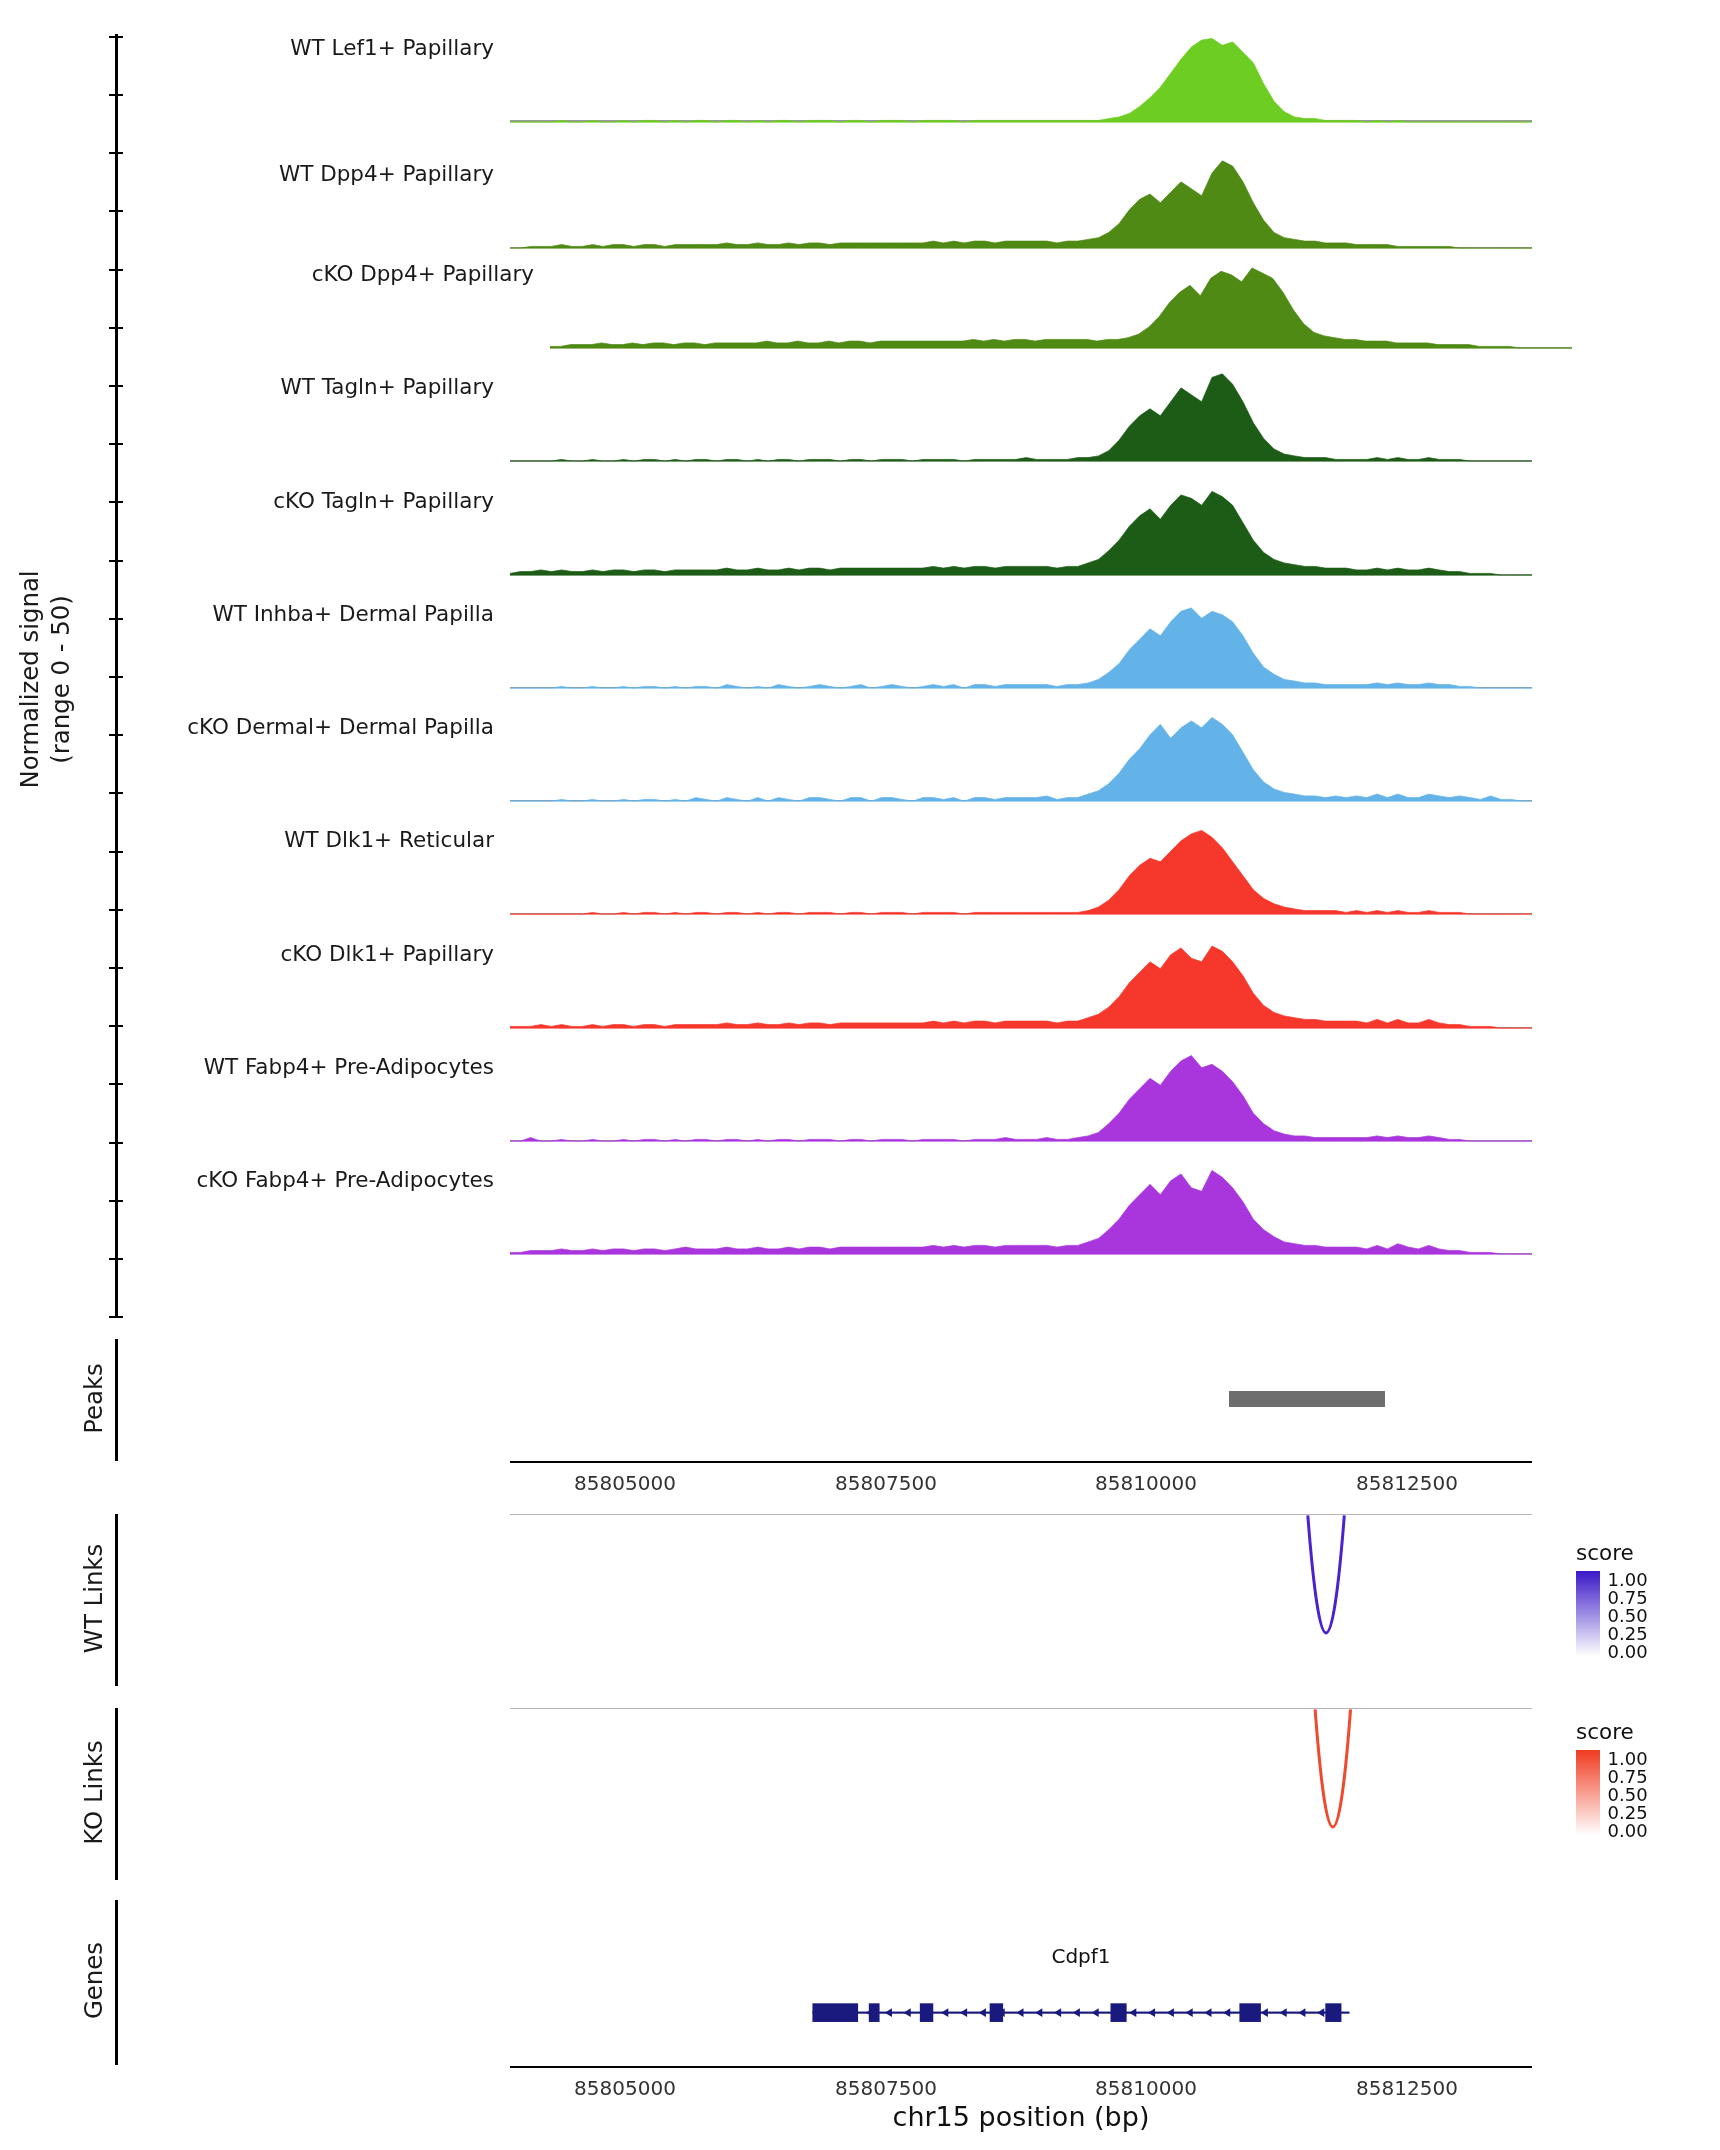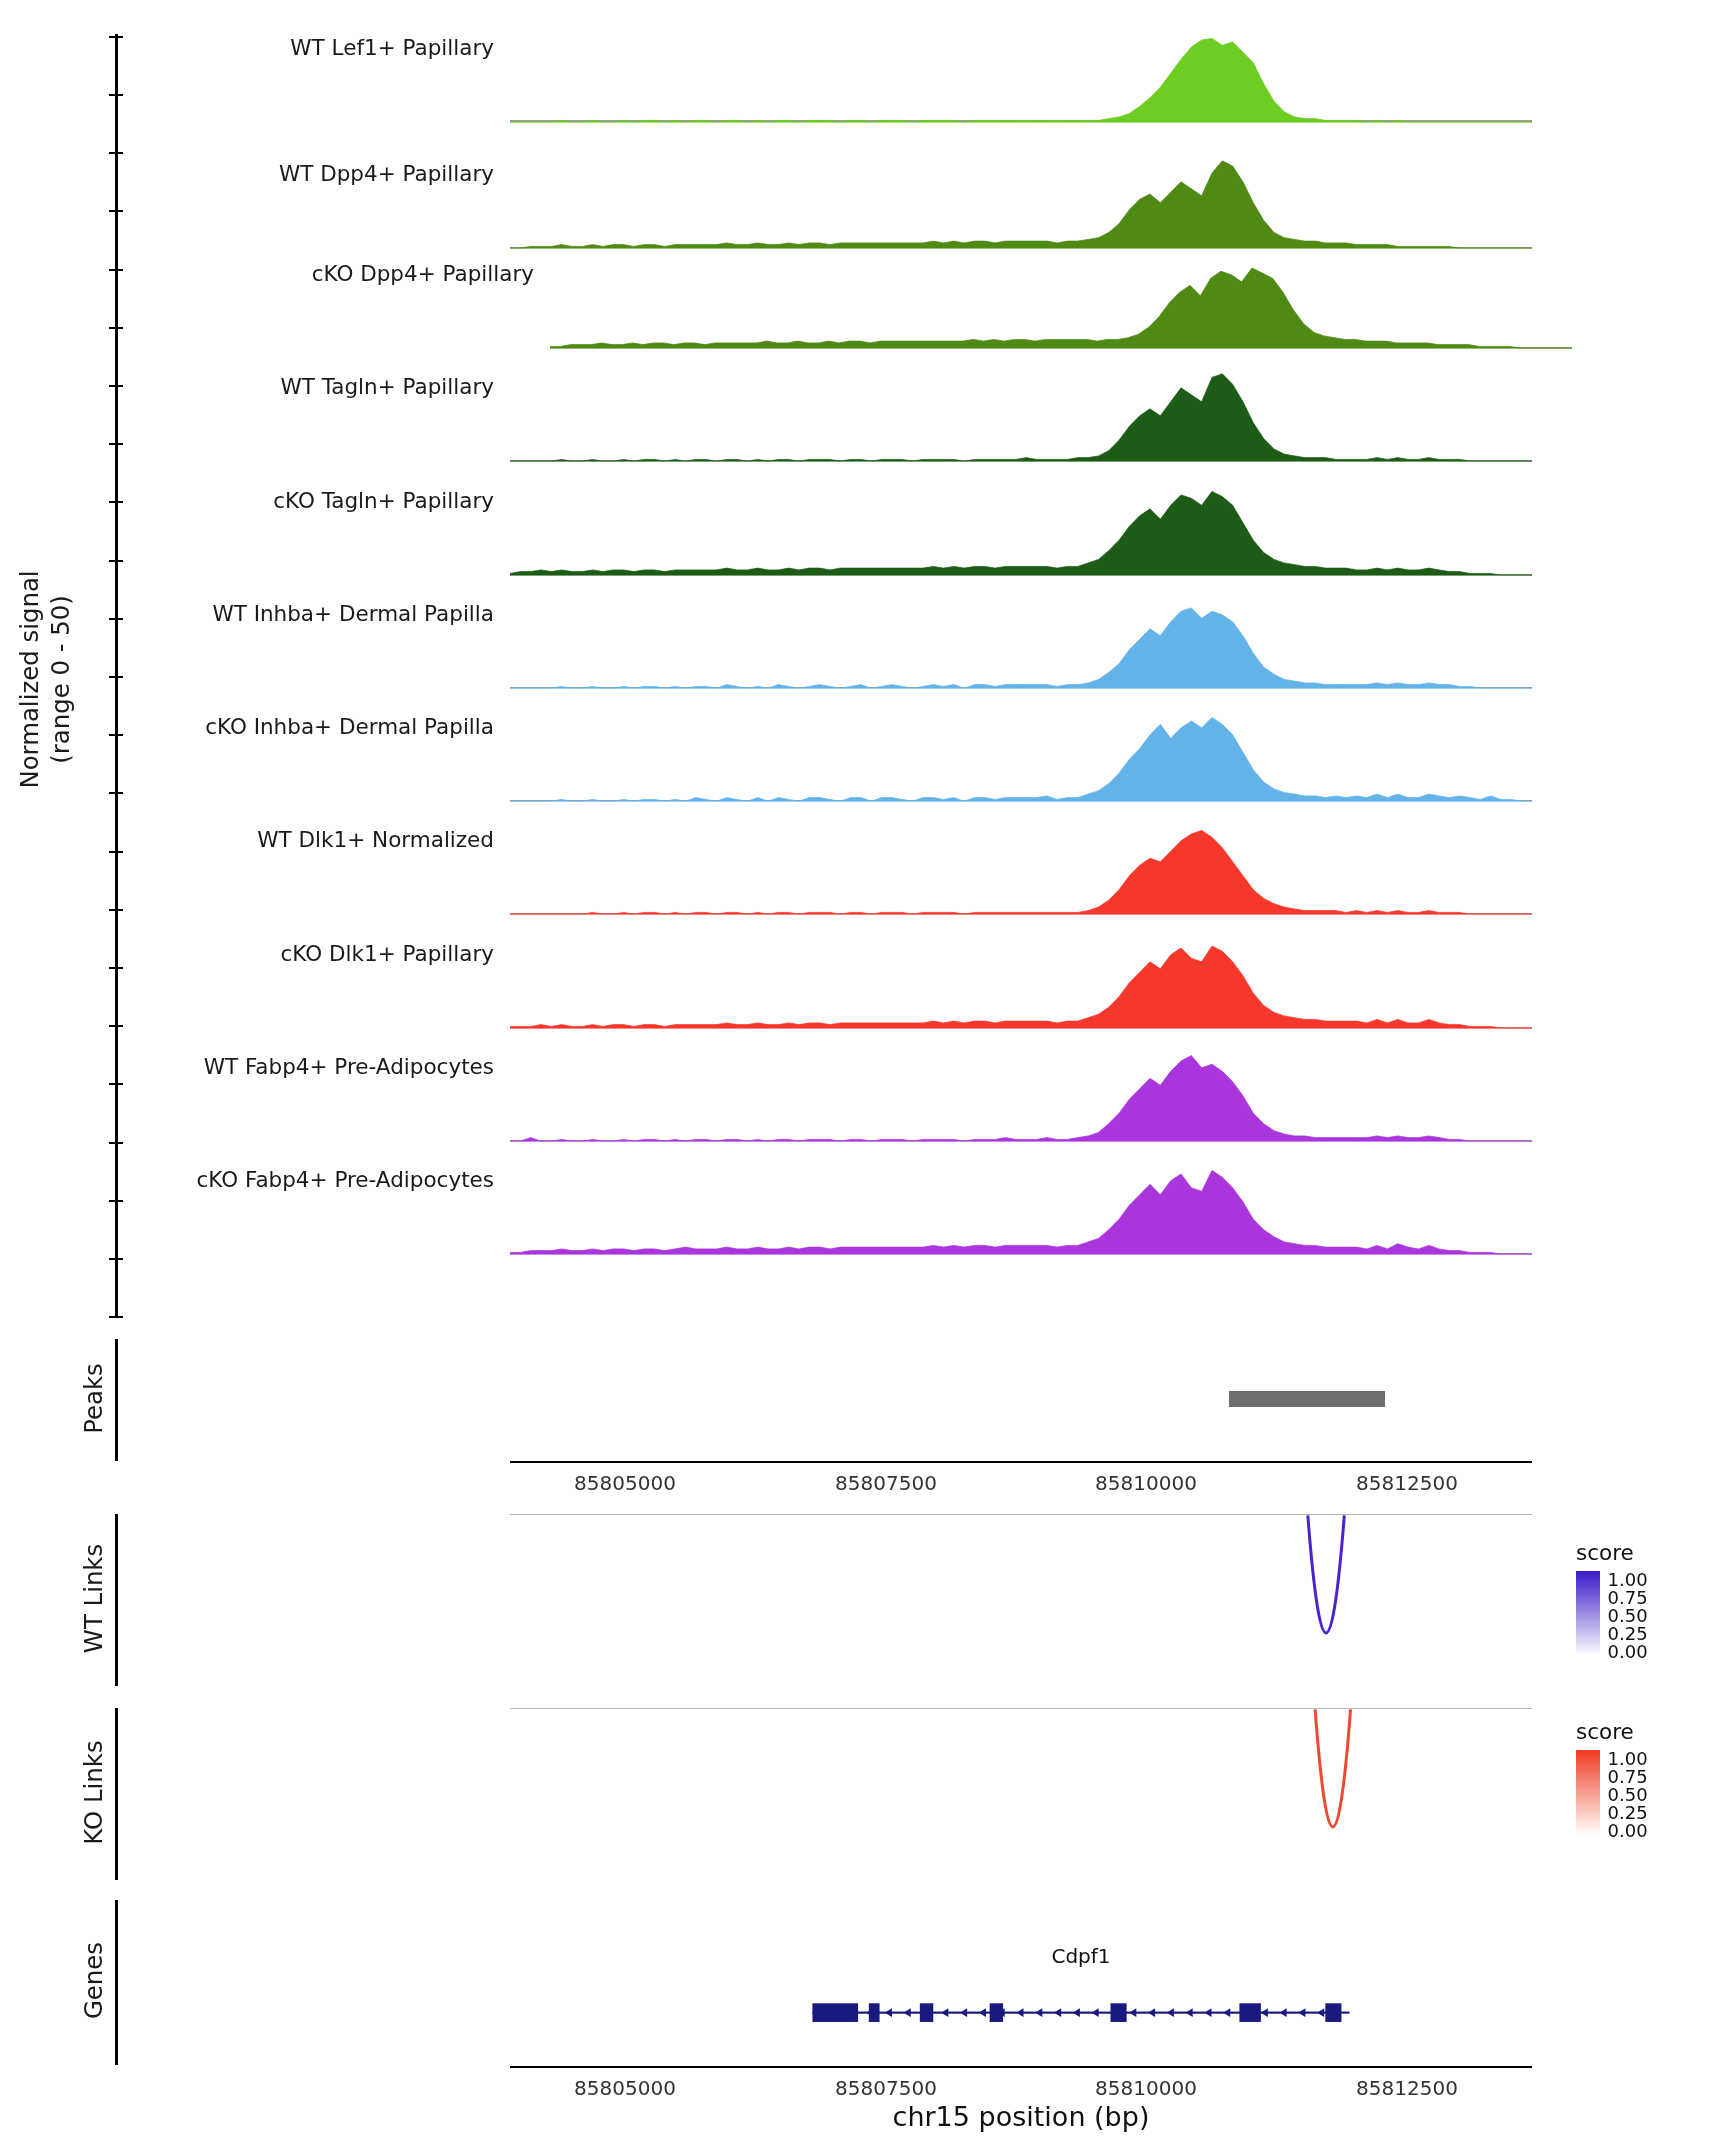--- a/index.html
+++ b/index.html
@@ -137,30 +137,30 @@
       <div class="cov-row" style="top: 588px;">
         <div class="cov-label">WT Inhba+ Dermal Papilla</div>
         <div class="cov-plot">
           <div class="cov-base"></div>
           <svg class="cov-svg" viewBox="0 0 1425 158" preserveAspectRatio="none">
             <path d="M 0 140 L 0.0 140.0 L 14.4 140.0 L 28.8 140.0 L 43.2 140.0 L 57.6 140.0 L 72.0 137.6 L 86.4 140.0 L 100.8 140.0 L 115.2 137.6 L 129.5 140.0 L 143.9 140.0 L 158.3 137.6 L 172.7 140.0 L 187.1 137.6 L 201.5 137.6 L 215.9 140.0 L 230.3 137.6 L 244.7 140.0 L 259.1 137.6 L 273.5 137.6 L 287.9 140.0 L 302.3 135.1 L 316.7 137.6 L 331.1 140.0 L 345.5 137.6 L 359.8 140.0 L 374.2 135.1 L 388.6 137.6 L 403.0 140.0 L 417.4 137.6 L 431.8 135.1 L 446.2 137.6 L 460.6 140.0 L 475.0 137.6 L 489.4 135.1 L 503.8 140.0 L 518.2 137.6 L 532.6 135.1 L 547.0 137.6 L 561.4 140.0 L 575.8 137.6 L 590.2 135.1 L 604.5 137.6 L 618.9 135.1 L 633.3 140.0 L 647.7 135.1 L 662.1 135.1 L 676.5 137.6 L 690.9 135.1 L 705.3 135.1 L 719.7 135.1 L 734.1 135.1 L 748.5 135.1 L 762.9 137.6 L 777.3 135.1 L 791.7 135.1 L 806.1 132.7 L 820.5 127.8 L 834.8 118.0 L 849.2 105.8 L 863.6 86.3 L 878.0 71.7 L 892.4 57.0 L 906.8 66.8 L 921.2 47.3 L 935.6 32.6 L 950.0 27.8 L 964.4 42.4 L 978.8 32.6 L 993.2 37.5 L 1007.6 47.3 L 1022.0 66.8 L 1036.4 91.2 L 1050.8 110.7 L 1065.2 120.5 L 1079.5 127.8 L 1093.9 130.2 L 1108.3 132.7 L 1122.7 132.7 L 1137.1 135.1 L 1151.5 135.1 L 1165.9 135.1 L 1180.3 135.1 L 1194.7 135.1 L 1209.1 132.7 L 1223.5 135.1 L 1237.9 132.7 L 1252.3 135.1 L 1266.7 135.1 L 1281.1 132.7 L 1295.5 135.1 L 1309.8 135.1 L 1324.2 137.6 L 1338.6 137.6 L 1353.0 140.0 L 1367.4 140.0 L 1381.8 140.0 L 1396.2 140.0 L 1410.6 140.0 L 1425.0 140.0 L 1425 140 Z" fill="#63b3e8" stroke="#63b3e8" stroke-width="1"></path>
           </svg>
         </div>
       </div>
       <div class="cov-row" style="top: 701px;">
-        <div class="cov-label">cKO Inhba+ Dermal Papilla</div>
+        <div class="cov-label">cKO Dermal+ Dermal Papilla</div>
         <div class="cov-plot">
           <div class="cov-base"></div>
           <svg class="cov-svg" viewBox="0 0 1425 158" preserveAspectRatio="none">
             <path d="M 0 140 L 0.0 140.0 L 14.4 140.0 L 28.8 140.0 L 43.2 140.0 L 57.6 140.0 L 72.0 137.6 L 86.4 140.0 L 100.8 140.0 L 115.2 137.6 L 129.5 140.0 L 143.9 140.0 L 158.3 137.6 L 172.7 140.0 L 187.1 137.6 L 201.5 137.6 L 215.9 140.0 L 230.3 137.6 L 244.7 140.0 L 259.1 135.1 L 273.5 137.6 L 287.9 140.0 L 302.3 135.1 L 316.7 137.6 L 331.1 140.0 L 345.5 135.1 L 359.8 140.0 L 374.2 135.1 L 388.6 137.6 L 403.0 140.0 L 417.4 135.1 L 431.8 135.1 L 446.2 137.6 L 460.6 140.0 L 475.0 135.1 L 489.4 135.1 L 503.8 140.0 L 518.2 135.1 L 532.6 135.1 L 547.0 137.6 L 561.4 140.0 L 575.8 135.1 L 590.2 135.1 L 604.5 137.6 L 618.9 135.1 L 633.3 140.0 L 647.7 135.1 L 662.1 135.1 L 676.5 137.6 L 690.9 135.1 L 705.3 135.1 L 719.7 135.1 L 734.1 135.1 L 748.5 132.7 L 762.9 137.6 L 777.3 135.1 L 791.7 135.1 L 806.1 130.2 L 820.5 125.4 L 834.8 115.6 L 849.2 101.0 L 863.6 81.4 L 878.0 66.8 L 892.4 47.3 L 906.8 32.6 L 921.2 52.2 L 935.6 37.5 L 950.0 27.8 L 964.4 37.5 L 978.8 22.9 L 993.2 32.6 L 1007.6 47.3 L 1022.0 71.7 L 1036.4 96.1 L 1050.8 113.2 L 1065.2 122.9 L 1079.5 127.8 L 1093.9 130.2 L 1108.3 132.7 L 1122.7 132.7 L 1137.1 135.1 L 1151.5 132.7 L 1165.9 135.1 L 1180.3 132.7 L 1194.7 135.1 L 1209.1 130.2 L 1223.5 135.1 L 1237.9 130.2 L 1252.3 135.1 L 1266.7 135.1 L 1281.1 130.2 L 1295.5 132.7 L 1309.8 135.1 L 1324.2 132.7 L 1338.6 135.1 L 1353.0 137.6 L 1367.4 132.7 L 1381.8 137.6 L 1396.2 137.6 L 1410.6 140.0 L 1425.0 140.0 L 1425 140 Z" fill="#63b3e8" stroke="#63b3e8" stroke-width="1"></path>
           </svg>
         </div>
       </div>
       <div class="cov-row" style="top: 814px;">
-        <div class="cov-label">WT Dlk1+ Normalized</div>
+        <div class="cov-label">WT Dlk1+ Reticular</div>
         <div class="cov-plot">
           <div class="cov-base"></div>
           <svg class="cov-svg" viewBox="0 0 1425 158" preserveAspectRatio="none">
             <path d="M 0 140 L 0.0 140.0 L 14.4 140.0 L 28.8 140.0 L 43.2 140.0 L 57.6 140.0 L 72.0 140.0 L 86.4 140.0 L 100.8 140.0 L 115.2 137.6 L 129.5 140.0 L 143.9 140.0 L 158.3 137.6 L 172.7 140.0 L 187.1 137.6 L 201.5 137.6 L 215.9 140.0 L 230.3 137.6 L 244.7 140.0 L 259.1 137.6 L 273.5 137.6 L 287.9 140.0 L 302.3 137.6 L 316.7 137.6 L 331.1 140.0 L 345.5 137.6 L 359.8 140.0 L 374.2 137.6 L 388.6 137.6 L 403.0 140.0 L 417.4 137.6 L 431.8 137.6 L 446.2 137.6 L 460.6 140.0 L 475.0 137.6 L 489.4 137.6 L 503.8 140.0 L 518.2 137.6 L 532.6 137.6 L 547.0 137.6 L 561.4 140.0 L 575.8 137.6 L 590.2 137.6 L 604.5 137.6 L 618.9 137.6 L 633.3 140.0 L 647.7 137.6 L 662.1 137.6 L 676.5 137.6 L 690.9 137.6 L 705.3 137.6 L 719.7 137.6 L 734.1 137.6 L 748.5 137.6 L 762.9 137.6 L 777.3 137.6 L 791.7 137.6 L 806.1 135.1 L 820.5 130.2 L 834.8 120.5 L 849.2 105.8 L 863.6 86.3 L 878.0 71.7 L 892.4 61.9 L 906.8 66.8 L 921.2 52.2 L 935.6 37.5 L 950.0 27.8 L 964.4 22.9 L 978.8 32.6 L 993.2 47.3 L 1007.6 66.8 L 1022.0 86.3 L 1036.4 105.8 L 1050.8 118.0 L 1065.2 125.4 L 1079.5 130.2 L 1093.9 132.7 L 1108.3 135.1 L 1122.7 135.1 L 1137.1 135.1 L 1151.5 135.1 L 1165.9 137.6 L 1180.3 135.1 L 1194.7 137.6 L 1209.1 135.1 L 1223.5 137.6 L 1237.9 135.1 L 1252.3 137.6 L 1266.7 137.6 L 1281.1 135.1 L 1295.5 137.6 L 1309.8 137.6 L 1324.2 137.6 L 1338.6 140.0 L 1353.0 140.0 L 1367.4 140.0 L 1381.8 140.0 L 1396.2 140.0 L 1410.6 140.0 L 1425.0 140.0 L 1425 140 Z" fill="#f6372c" stroke="#f6372c" stroke-width="1"></path>
           </svg>
         </div>
       </div>
       <div class="cov-row" style="top: 928px;">
         <div class="cov-label">cKO Dlk1+ Papillary</div>
         <div class="cov-plot">

